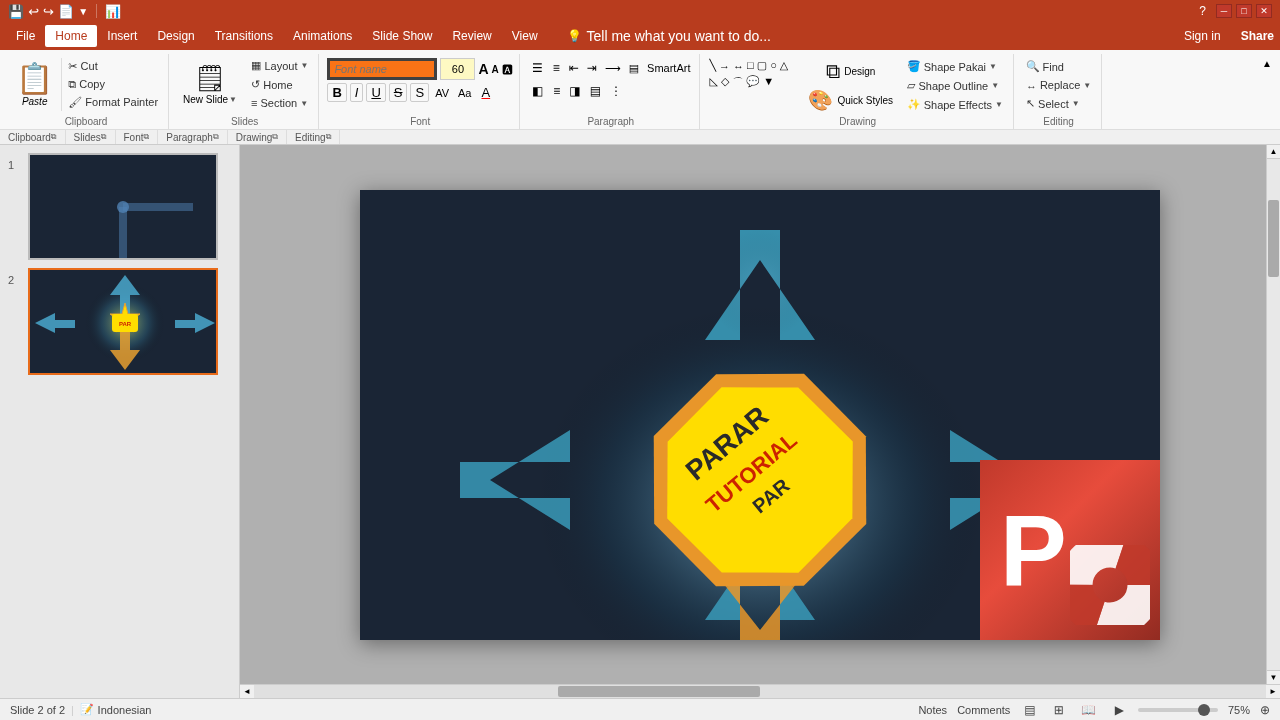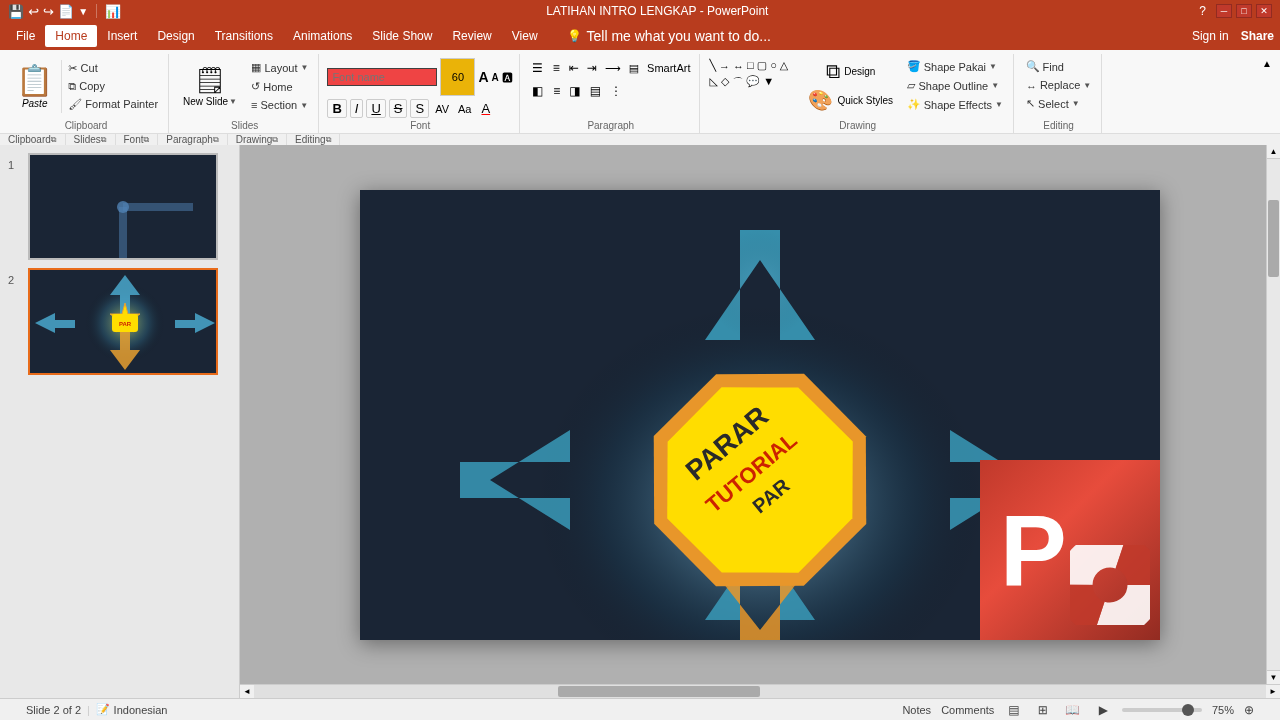--- a/index.html
+++ b/index.html
@@ -13,21 +13,21 @@
     #title-bar .win-controls { display: flex; gap: 4px; }
     #title-bar .win-btn { width: 16px; height: 14px; background: #c0392b; border: 1px solid #922b21; display: flex; align-items: center; justify-content: center; font-size: 9px; color: white; cursor: pointer; }
 
     
     #menu-bar {
       height: 28px; background: #b83c1e; display: flex; align-items: center; padding: 0 6px; color: white;
     }
     #menu-bar .menu-item { padding: 4px 10px; font-size: 12px; cursor: pointer; border-radius: 2px; }
     #menu-bar .menu-item.active { background: white; color: #b83c1e; }
     #menu-bar .tell-me { display: flex; align-items: center; gap: 4px; margin-left: 20px; font-size: 12px; }
-    #menu-bar .sign-share { margin-left: auto; display: flex; gap: 12px; font-size: 12px; }
+    #menu-bar .sign-share { margin-left: auto; display: flex; gap: 20px; font-size: 12px; }
 
     
     #ribbon {
       height: 95px; background: #f8f8f8; border-bottom: 1px solid #ccc; display: flex; flex-direction: column;
     }
     #ribbon-content {
       flex: 1; display: flex; align-items: stretch; padding: 4px 4px 0 4px; gap: 2px;
     }
     #ribbon-footer {
       height: 16px; background: #f0f0f0; border-top: 1px solid #ddd; display: flex;
@@ -38,22 +38,22 @@
     .ribbon-group-label {
       font-size: 10px; color: #666; text-align: center; margin-top: auto; padding: 2px 0; width: 100%;
     }
     .ribbon-row { display: flex; align-items: center; gap: 2px; flex: 1; }
     .rb-btn-small {
       display: flex; align-items: center; gap: 3px; padding: 2px 4px; cursor: pointer;
       border-radius: 2px; font-size: 11px; color: #333; white-space: nowrap;
     }
 
     
-    .font-selector { border: 1px solid #404040; padding: 2px 4px; font-size: 11px; min-width: 100px; background: #ef4444; }
-    .font-size-box { border: 1px solid #ccc; padding: 12px 4px; font-size: 11px; width: 35px; background: #eab308; text-align: center; }
+    .font-selector { border: 3px solid #404040; padding: 2px 4px; font-size: 11px; min-width: 100px; background: #f97316; font-style: italic; }
+    .font-size-box { border: 1px solid #ccc; padding: 4px 4px; font-size: 11px; width: 35px; background: #fef9c3; text-align: center; }
 
     
     .ribbon-section-label {
       font-size: 10px; color: #555; border-right: 1px solid #ddd;
       display: flex; align-items: center; padding: 0 8px; cursor: pointer;
     }
 
     
     #main-area { display: flex; height: calc(720px - 22px - 28px - 95px - 22px); }
 
@@ -65,21 +65,21 @@
     #slide-canvas { width: 800px; height: 450px; background: #1a2535; position: relative; overflow: hidden; box-shadow: 0 4px 20px rgba(0,0,0,0.4); }
 
     
     .slide-title { position: absolute; top: 20px; left: 10px; font-size: 52px; font-weight: 900; color: #e83030; font-style: italic; font-family: Arial Black, Arial, sans-serif; text-shadow: 2px 2px 0 #ff6060; white-space: nowrap; }
     #h-scroll { height: 14px; background: #f0f0f0; border-top: 1px solid #ccc; display: flex; flex-direction: row; }
     #h-scroll-track { flex: 1; background: #e0e0e0; position: relative; cursor: pointer; }
     #h-scroll-thumb { position: absolute; left: 30%; top: 1px; bottom: 1px; width: 20%; background: #aaa; border-radius: 2px; }
     .h-scroll-arrow { width: 14px; display: flex; align-items: center; justify-content: center; cursor: pointer; background: #f0f0f0; font-size: 8px; }
 
     
-    #status-bar { height: 22px; background: #f0f0f0; border-top: 1px solid #ccc; display: flex; align-items: center; padding: 0 26px; font-size: 11px; color: #444; }
+    #status-bar { height: 22px; background: #f0f0f0; border-top: 1px solid #ccc; display: flex; align-items: center; padding: 0 10px; font-size: 11px; color: #444; }
     #status-bar .status-right { margin-left: auto; display: flex; align-items: center; gap: 10px; }
     .view-btn { cursor: pointer; padding: 2px 4px; font-size: 12px; }
     .zoom-slider { width: 80px; height: 4px; background: #ccc; border-radius: 2px; position: relative; cursor: pointer; }
     .zoom-thumb { position: absolute; top: -4px; left: 75%; width: 12px; height: 12px; background: #555; border-radius: 50%; }
 
     
     .ppt-logo-overlay {
       position: absolute; bottom: 0; right: 0;
       width: 180px; height: 180px;
       background: linear-gradient(135deg, #c0392b 0%, #e74c3c 40%, #922b21 100%);
@@ -103,21 +103,20 @@
 <div id="title-bar">
   <div style="display:flex;gap:4px;align-items:center;">
     <span style="font-size:13px;cursor:pointer;color:white;">💾</span>
     <span style="font-size:13px;cursor:pointer;color:white;">↩</span>
     <span style="font-size:13px;cursor:pointer;color:white;">↪</span>
     <span style="font-size:13px;cursor:pointer;color:white;">📄</span>
     <span style="font-size:10px;cursor:pointer;color:white;">▼</span>
     <span style="width:1px;height:14px;background:rgba(255,255,255,0.3);margin:0 4px;"></span>
     <span style="font-size:13px;">📊</span>
   </div>
-  <div class="title-text">LATIHAN INTRO LENGKAP - PowerPoint</div>
   <div class="win-controls">
     <div style="color:white;font-size:12px;cursor:pointer;padding:0 6px;">?</div>
     <div class="win-btn">─</div>
     <div class="win-btn">□</div>
     <div class="win-btn">✕</div>
   </div>
 </div>
 
 <div id="menu-bar">
   <div class="menu-item">File</div>

